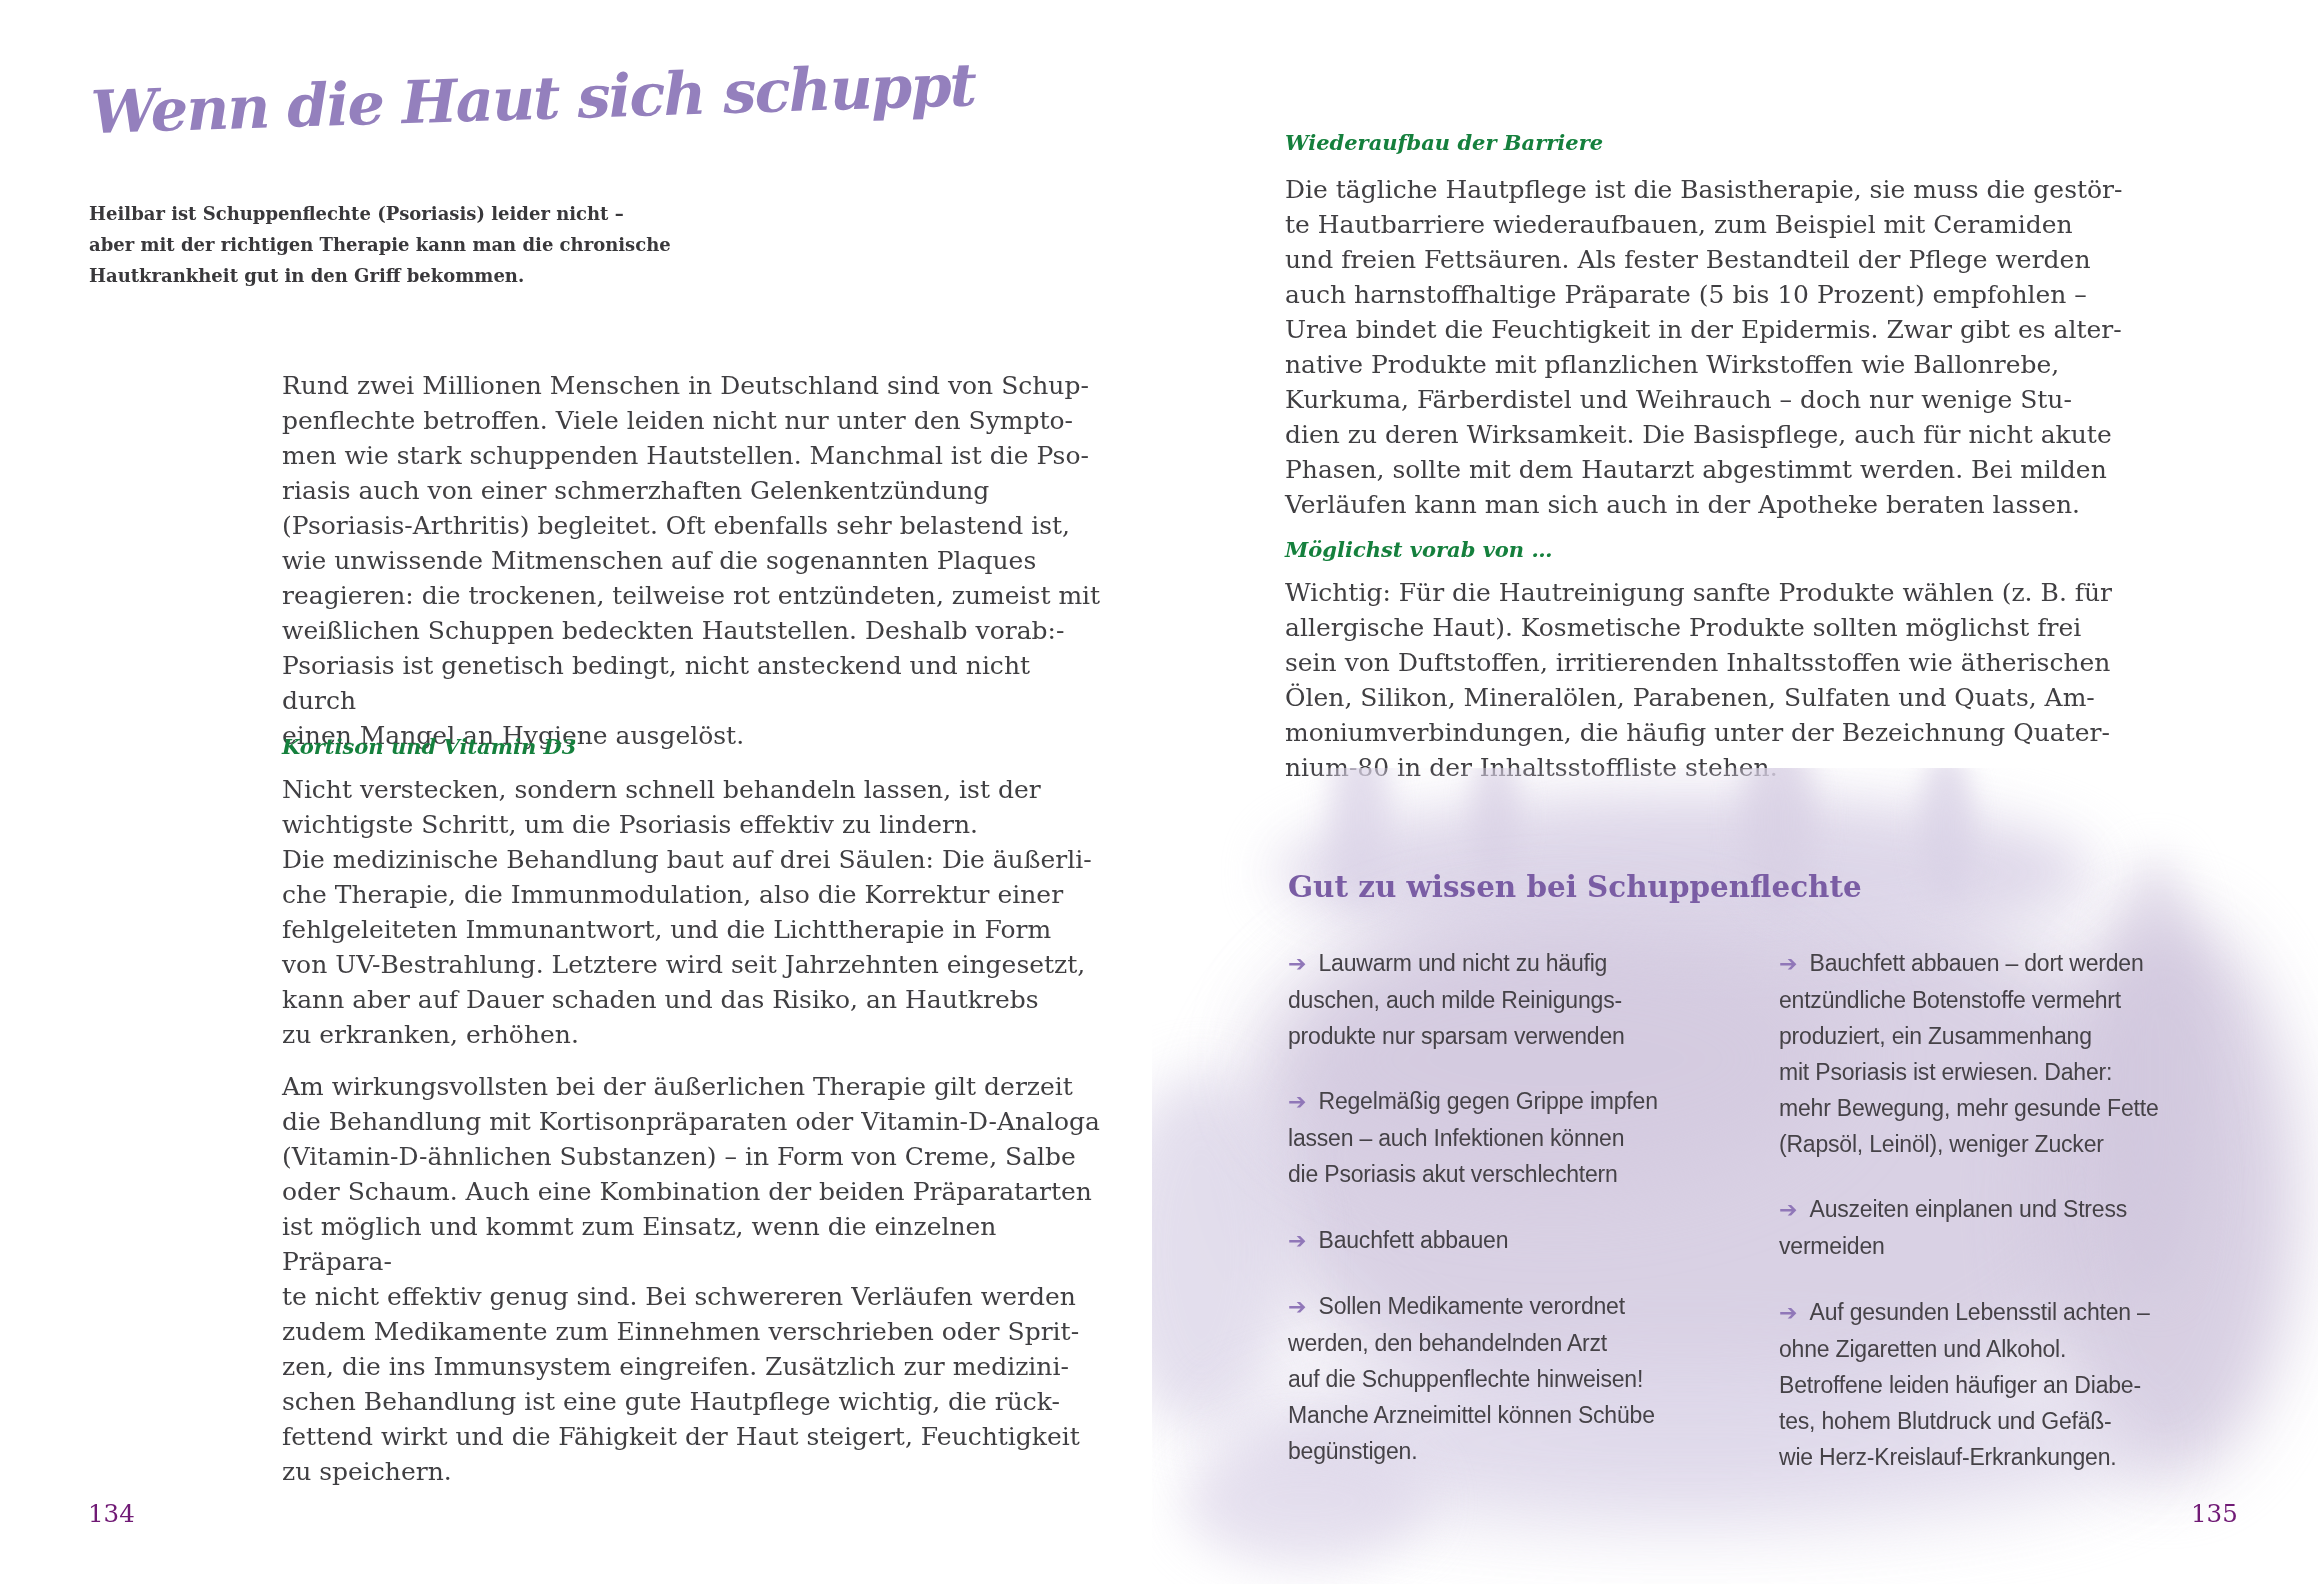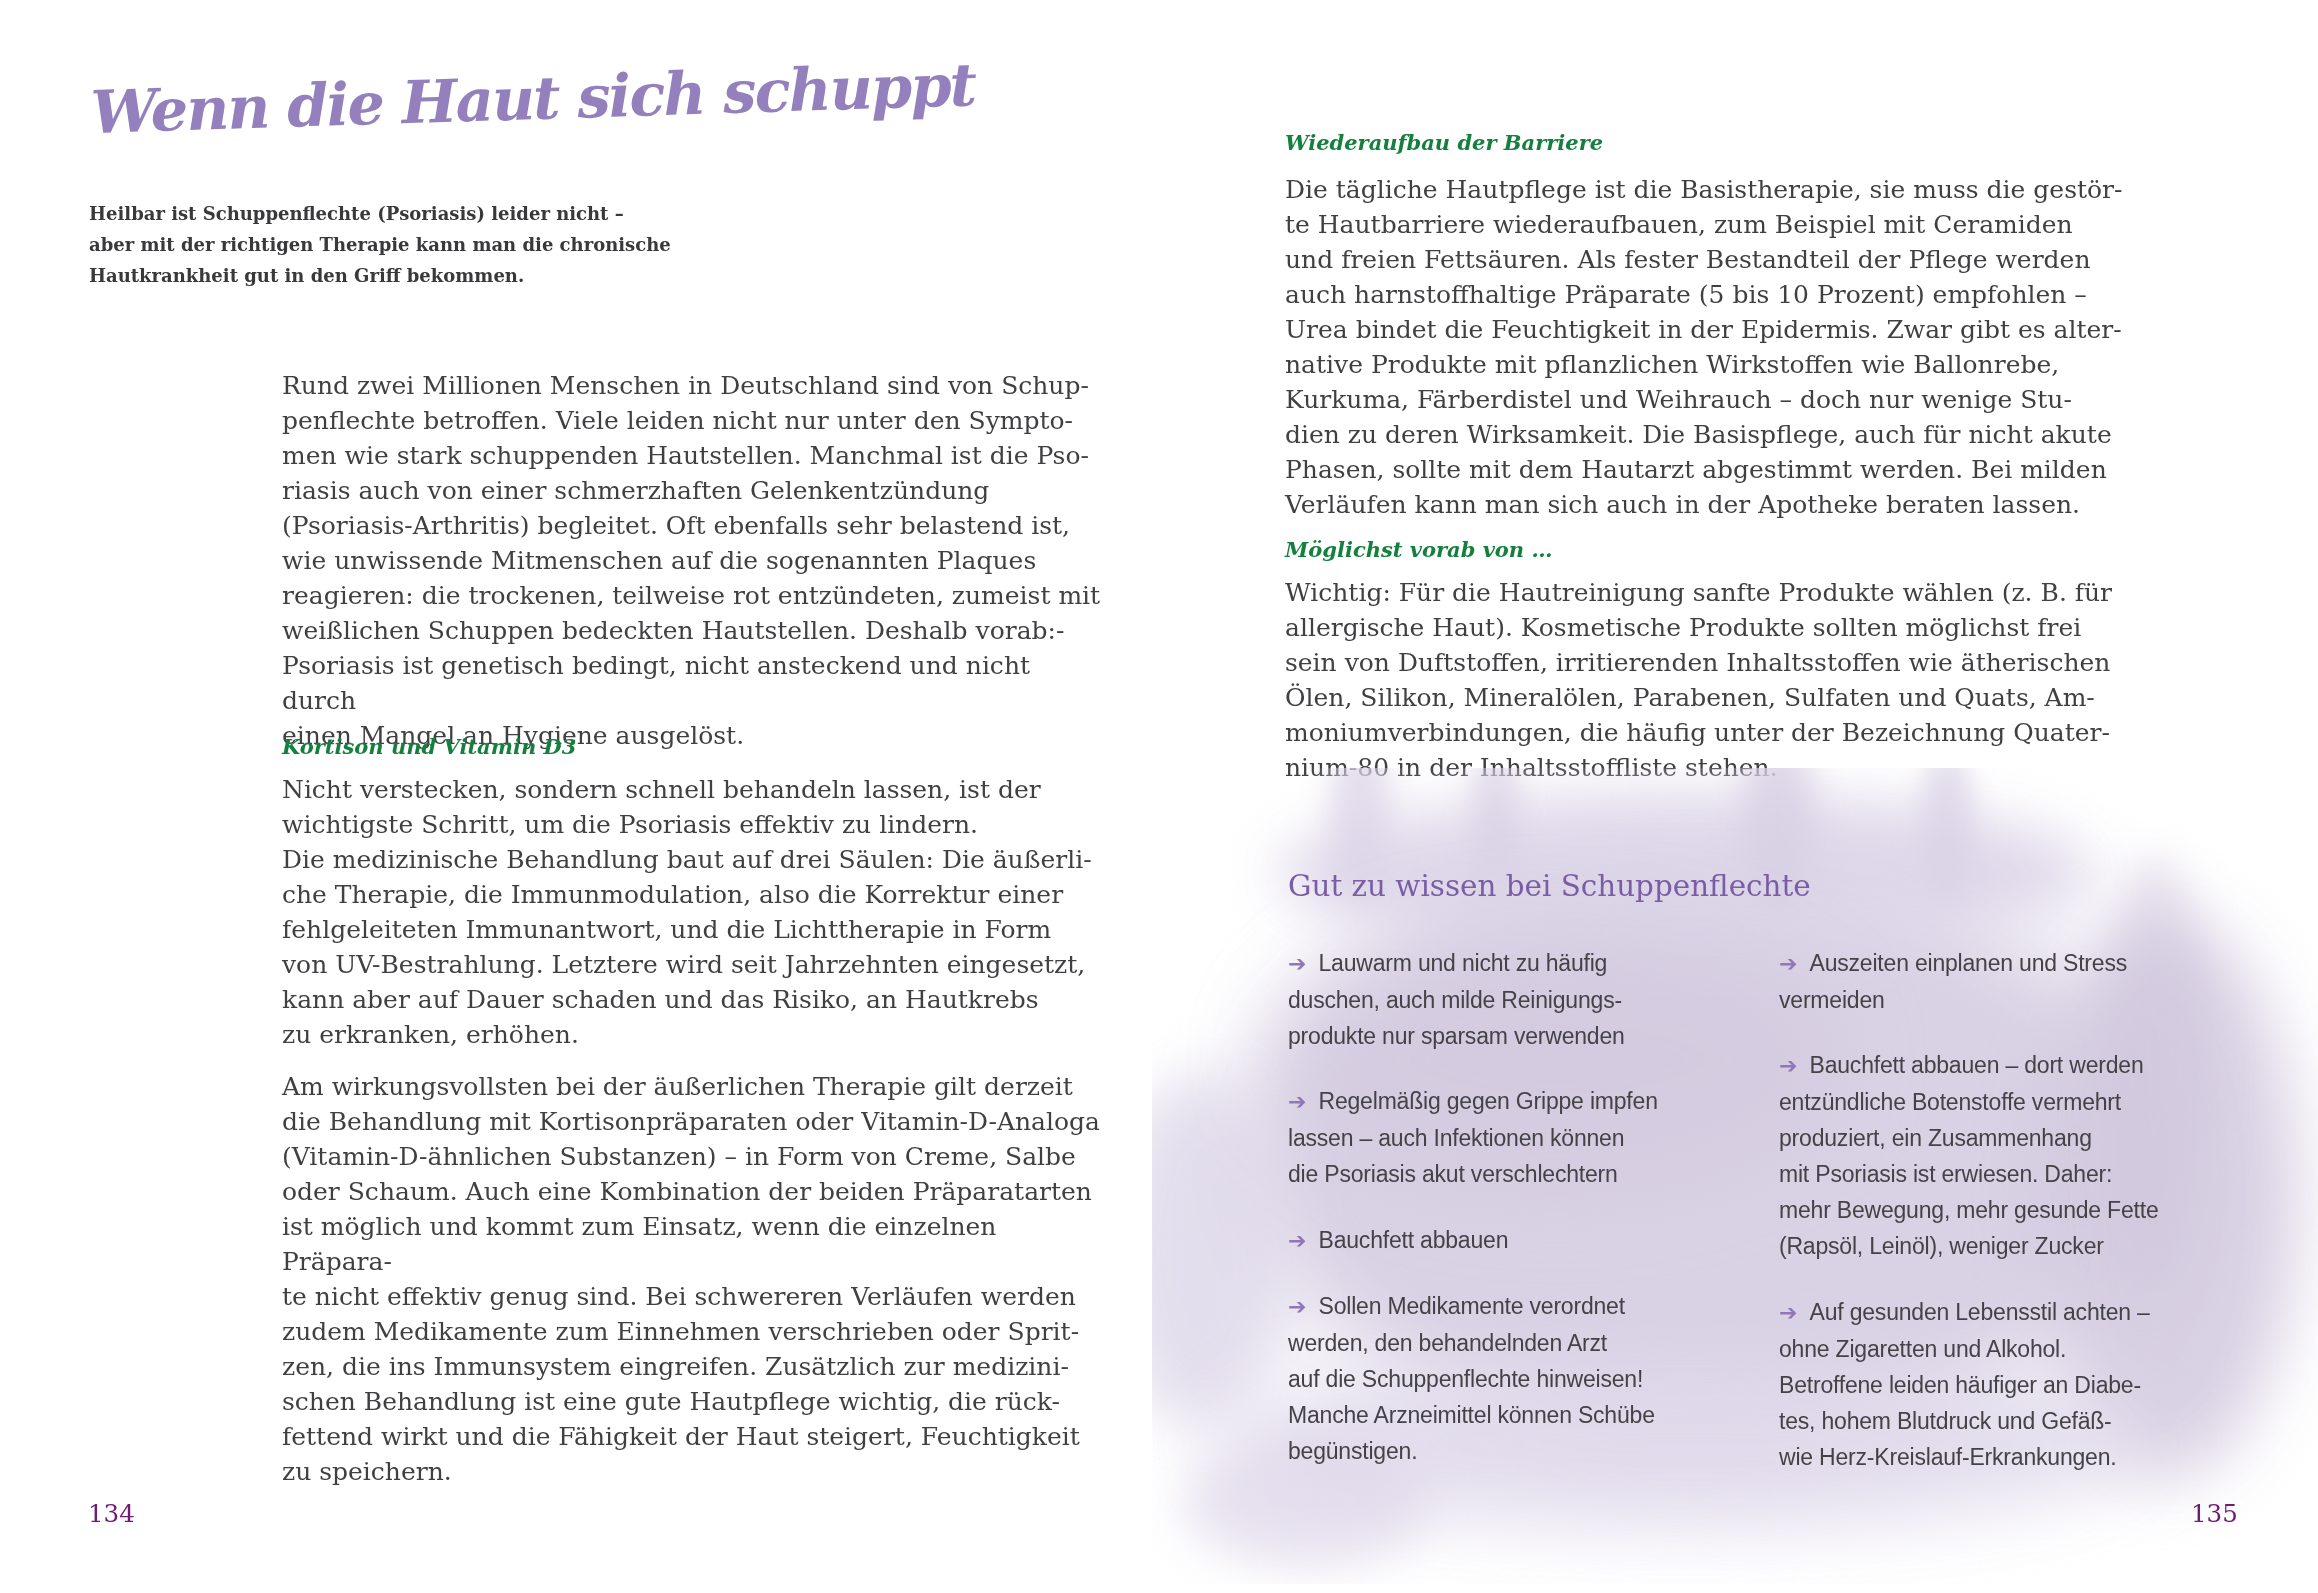--- a/index.html
+++ b/index.html
@@ -102,21 +102,21 @@
   .b11 { left: 951px; top: 86px;  width: 104px;  height: 442px; background: #cfc5dc; filter: blur(21.5px); opacity: .5; }
   .b12 { left: 31px;   top: 669px; width: 245px;  height: 129px; background: #ddd6e9; filter: blur(24.5px); opacity: .7; }
 
   
   .infobox-title {
     position: absolute;
     left: 1288px;
     top: 869px;
     margin: 0;
     font-size: 29.4px;
-    font-weight: 400;
+    font-weight: 700;
     color: #7a5da4;
     white-space: nowrap;
     z-index: 2;
   }
   .box-col {
     position: absolute;
     z-index: 2;
     font-family: "Liberation Sans", sans-serif;
     font-size: 23px;
     line-height: 36px;
@@ -234,32 +234,32 @@
         <span class="arrow">➔</span><span class="btext">Sollen Medikamente verordnet
 werden, den behandelnden Arzt
 auf die Schuppenflechte hinweisen!
 Manche Arzneimittel können Schübe
 begünstigen.</span>
       </div>
     </div>
 
     <div class="box-col col2">
       <div class="bullet">
-        <span class="arrow">➔</span><span class="btext">Auszeiten einplanen und Stress
-vermeiden</span>
-      </div>
-      <div class="bullet">
         <span class="arrow">➔</span><span class="btext">Bauchfett abbauen – dort werden
 entzündliche Botenstoffe vermehrt
 produziert, ein Zusammenhang
 mit Psoriasis ist erwiesen. Daher:
 mehr Bewegung, mehr gesunde Fette
 (Rapsöl, Leinöl), weniger Zucker</span>
       </div>
       <div class="bullet">
+        <span class="arrow">➔</span><span class="btext">Auszeiten einplanen und Stress
+vermeiden</span>
+      </div>
+      <div class="bullet">
         <span class="arrow">➔</span><span class="btext">Auf gesunden Lebensstil achten –
 ohne Zigaretten und Alkohol.
 Betroffene leiden häufiger an Diabe-
 tes, hohem Blutdruck und Gefäß-
 wie Herz-Kreislauf-Erkrankungen.</span>
       </div>
     </div>
 
     <div class="pagenum pn-right">135</div>
   </section>

